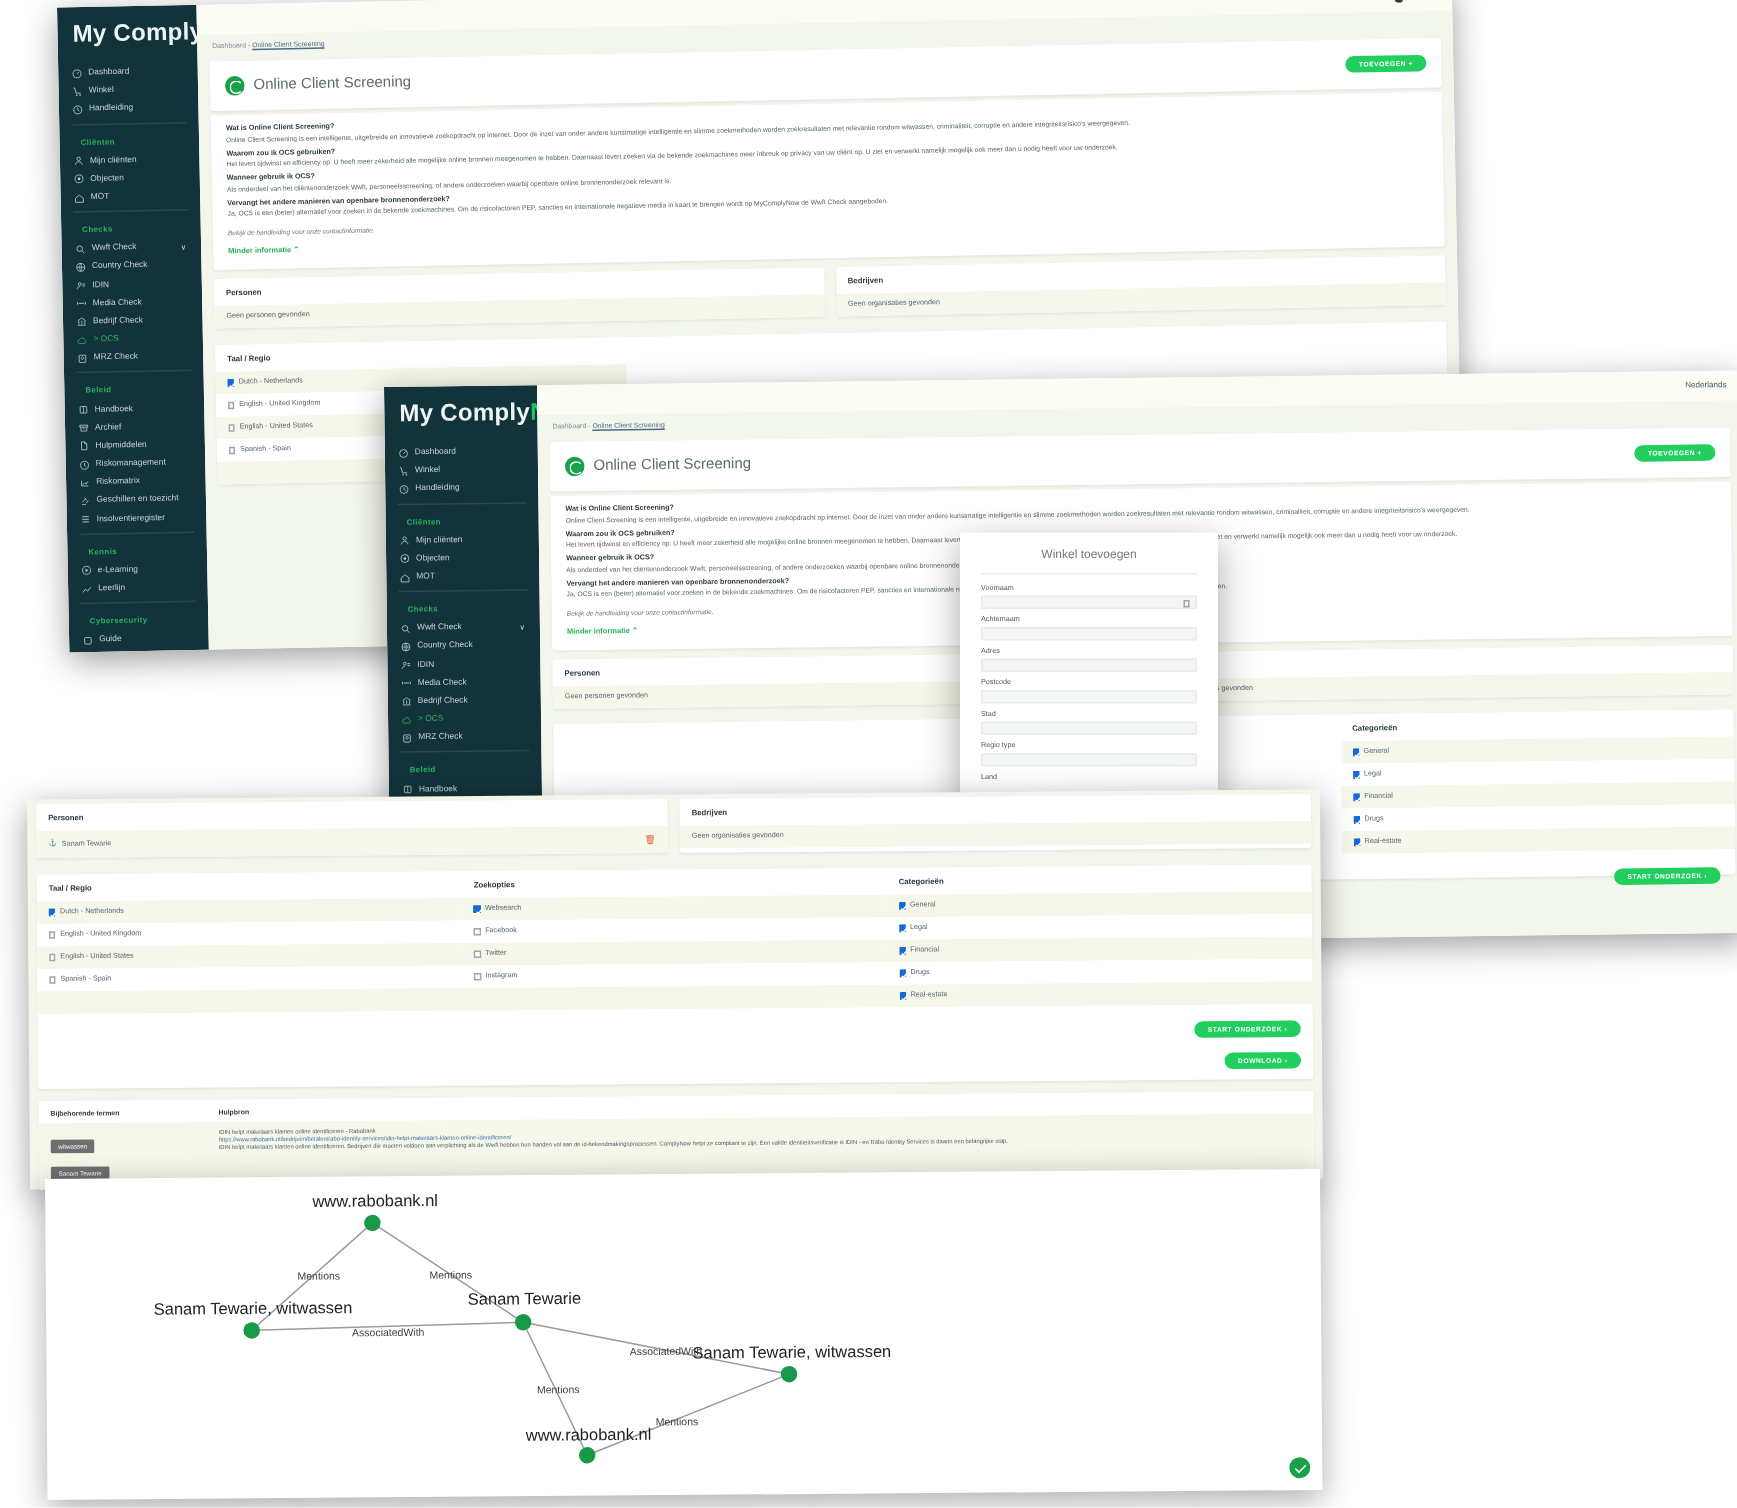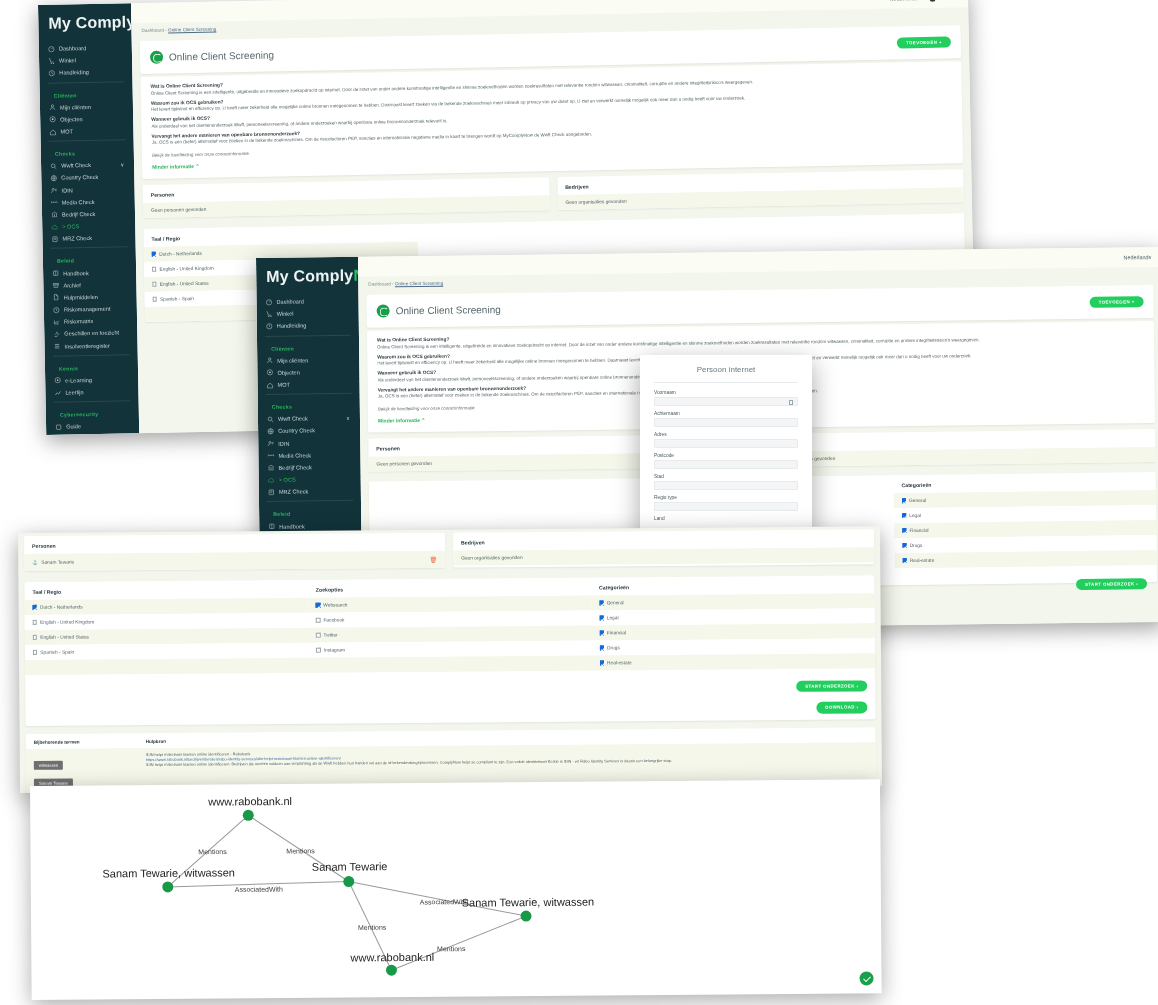--- a/index.html
+++ b/index.html
@@ -756,21 +756,21 @@
         </div>
       </div>
       <div style="text-align:right; padding:6px 10px 8px;">
         <button class="btn-green" style="margin-left:0;">START ONDERZOEK ›</button>
       </div>
     </div>
   </div>
 </div>
 
 <div class="modal" style="left:640px; top:355px; width:172px; height:180px;">
-  <h3>Persoon internet</h3>
+  <h3>Winkel toevoegen</h3>
   <div>
     <div class="field-label">Voornaam</div>
     <div class="field-input">
         <span class="cal"></span>
       </div>
   </div>
   <div>
     <div class="field-label">Achternaam</div>
     <div class="field-input"></div>
   </div>

